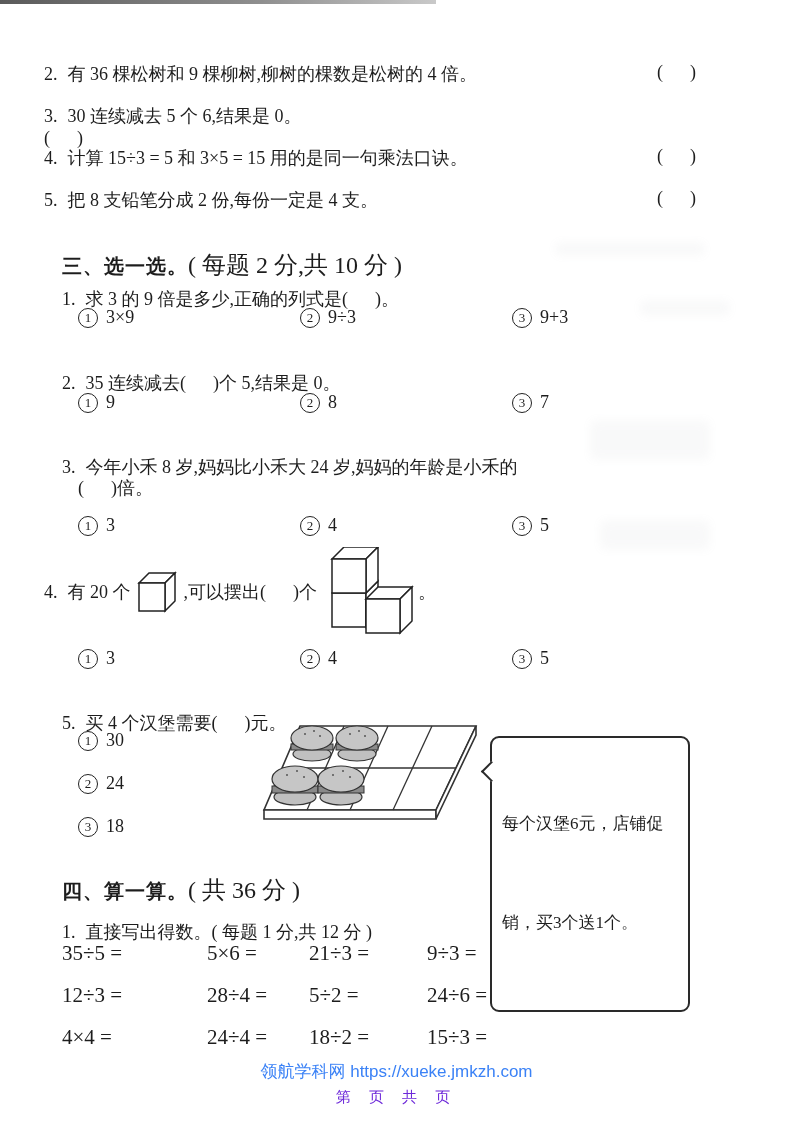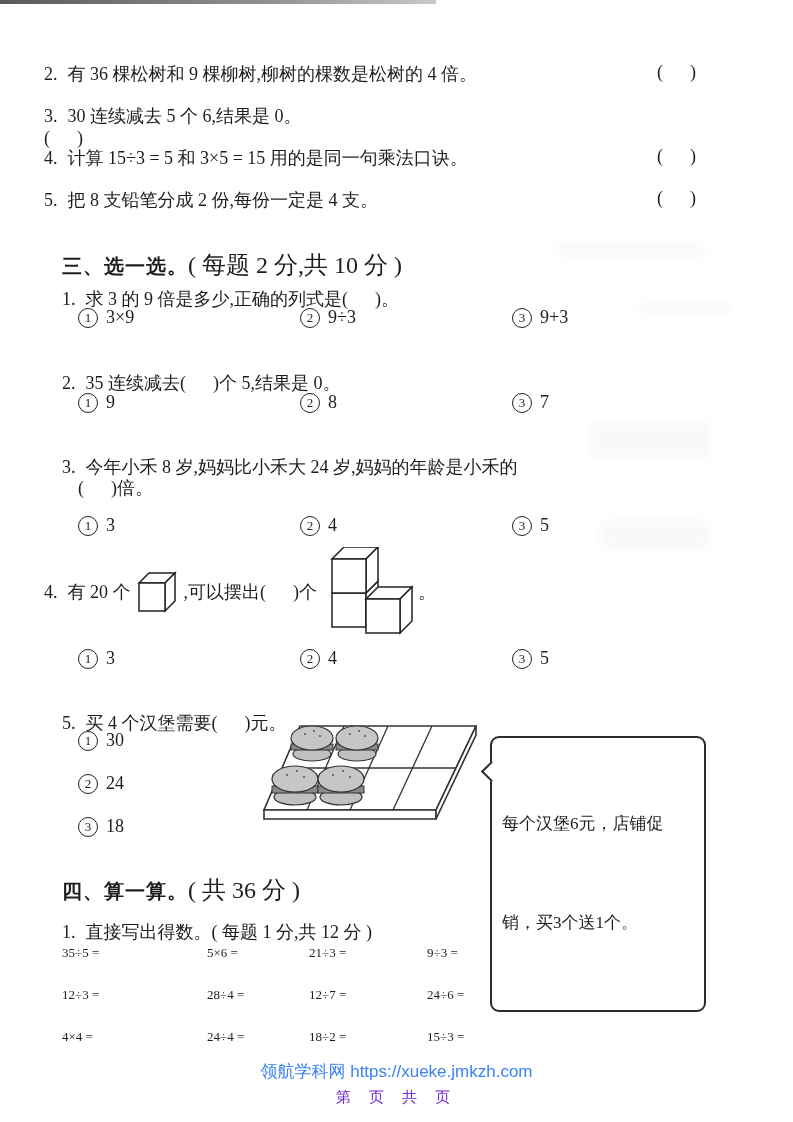--- a/index.html
+++ b/index.html
@@ -15,28 +15,28 @@
   .opts{position:absolute;left:78px;display:flex;align-items:center;white-space:pre;}
   .opt{display:flex;align-items:center;}
   .opt-a{width:222px;}
   .opt-b{width:212px;}
   .circ{display:inline-flex;justify-content:center;align-items:center;
         width:20px;height:20px;border:1.4px solid #222;border-radius:50%;
         font-size:13px;line-height:1;margin-right:8px;box-sizing:border-box;flex:none;}
   .q4line{display:flex;align-items:center;white-space:pre;}
   .q5opt{position:absolute;left:78px;display:flex;align-items:center;}
   .bubble{position:absolute;left:490px;top:736px;width:182px;border:2px solid #2a2a2a;
-          border-radius:9px;padding:3px 20px 5px 10px;font-size:17px;line-height:33px;
+          border-radius:9px;padding:3px 4px 5px 10px;font-size:17px;line-height:33px;
           background:#fff;white-space:pre;}
   .bubble::before{content:"";position:absolute;left:-8px;top:26px;width:13px;height:13px;
           background:#fff;border-left:2px solid #2a2a2a;border-bottom:2px solid #2a2a2a;
           transform:rotate(45deg);}
   .eq-grid{position:absolute;left:62px;top:941px;display:grid;
            grid-template-columns:145px 102px 118px auto;row-gap:18px;
-           font-size:13px;line-height:24px;white-space:pre;}
+           font-size:21px;line-height:24px;white-space:pre;}
   .footer-site{position:absolute;left:0;top:1060px;width:793px;text-align:center;
            font-family:"Liberation Sans","DejaVu Sans",sans-serif;font-size:17px;color:#3b82f6;}
   .footer-page{position:absolute;left:0;top:1088px;width:793px;text-align:center;
            font-family:"Liberation Sans","DejaVu Sans",sans-serif;font-size:15px;
            color:#6d28d9;letter-spacing:7px;}
   .bleed{position:absolute;background:#9aa0a6;opacity:0.06;filter:blur(4px);border-radius:6px;}
   svg{display:block;}
   .inline-svg{display:inline-block;vertical-align:middle;}
 </style>
 </head>
@@ -198,21 +198,21 @@
     <span class="qnum">1.</span><span>直接写出得数。( 每题 1 分,共 12 分 )</span>
   </div>
 
   <div class="eq-grid">
     <span>35÷5 =</span>
     <span>5×6 =</span>
     <span>21÷3 =</span>
     <span>9÷3 =</span>
     <span>12÷3 =</span>
     <span>28÷4 =</span>
-    <span>12÷7 =</span>
+    <span>5÷2 =</span>
     <span>24÷6 =</span>
     <span>4×4 =</span>
     <span>24÷4 =</span>
     <span>18÷2 =</span>
     <span>15÷3 =</span>
   </div>
 
   <div class="footer-site">领航学科网 https://xueke.jmkzh.com</div>
   <div class="footer-page">第 页 共 页</div>
 </div>

